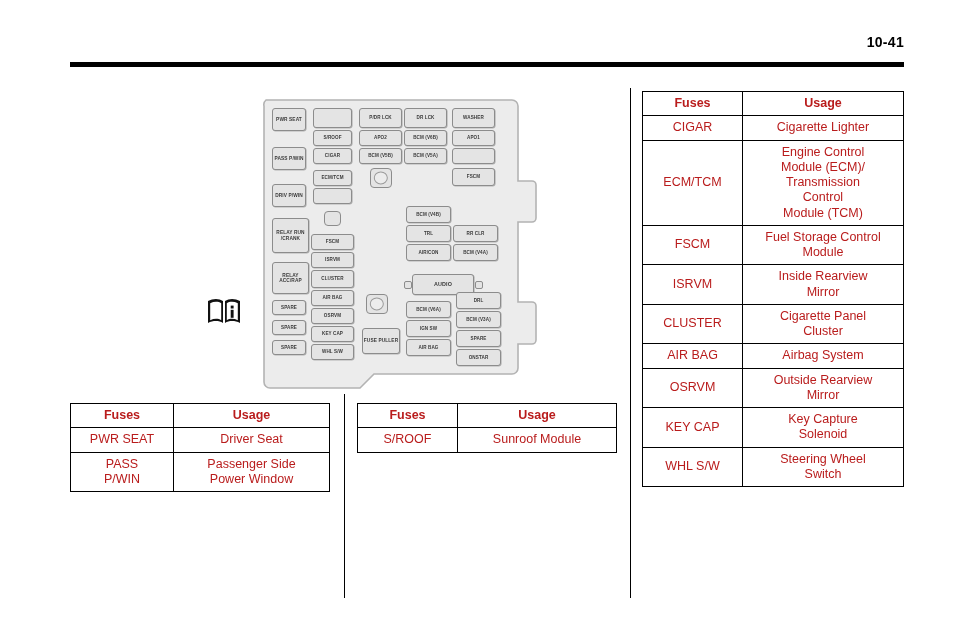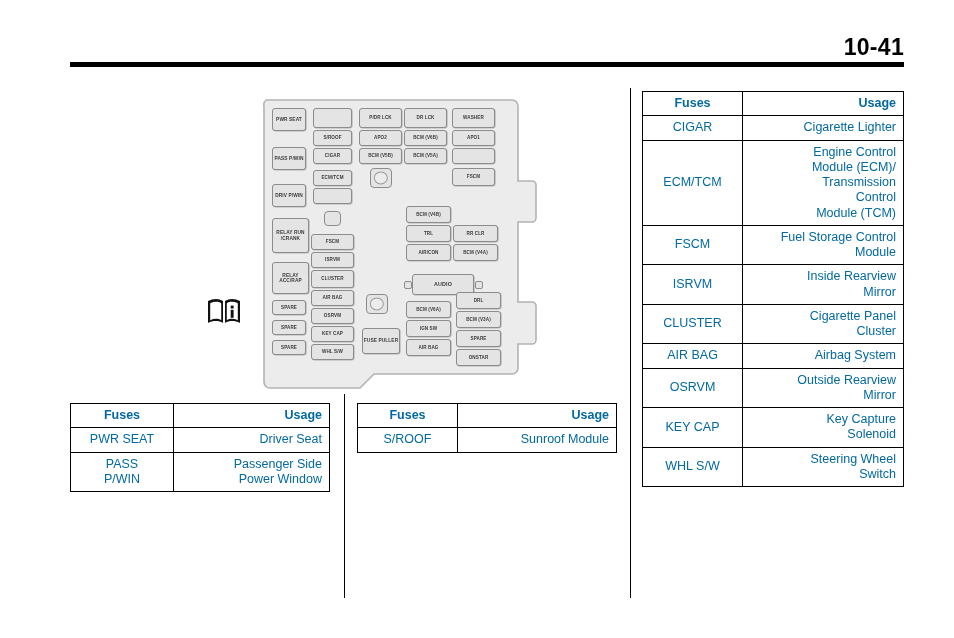--- a/index.html
+++ b/index.html
@@ -34,21 +34,21 @@
     top: 0;
     font-size: 21px;
     font-weight: bold;
     letter-spacing: .3px;
     white-space: nowrap;
   }
   #header-page {
     position: absolute;
     right: 0;
     top: 0;
-    font-size: 23px;
+    font-size: 14px;
     font-weight: bold;
     letter-spacing: .3px;
     white-space: nowrap;
   }
   #header-rule {
     position: absolute;
     left: 70px;
     top: 62px;
     width: 834px;
     height: 5px;
@@ -135,41 +135,41 @@
     box-sizing: border-box;
     background: #e4e4e4;
     border: 1px solid #8c8c8c;
     border-radius: 2px;
   }
 
   
   table.fusetable {
     border-collapse: collapse;
     font-size: 12.5px;
-    color: #0369a1;
+    color: #b91c1c;
     table-layout: fixed;
   }
   table.fusetable td, table.fusetable th {
     border: 1.4px solid #000000;
     padding: 4px 7px;
     vertical-align: middle;
     line-height: 1.22;
   }
   table.fusetable th {
     font-weight: bold;
     font-size: 12.5px;
     padding-top: 4px;
     padding-bottom: 4px;
   }
   table.fusetable .c-fuse {
     text-align: center;
     white-space: pre-line;
   }
   table.fusetable .c-use {
-    text-align: right;
+    text-align: center;
     white-space: pre-line;
   }
   table.fusetable thead .c-fuse,
   table.fusetable thead .c-use { white-space: nowrap; }
 
   #table-right   { position: absolute; left: 642px; top: 91px;  width: 262px; }
   #table-bl      { position: absolute; left: 70px;  top: 403px; width: 260px; }
   #table-bm      { position: absolute; left: 357px; top: 403px; width: 260px; }
 
   #table-right table { width: 262px; }

